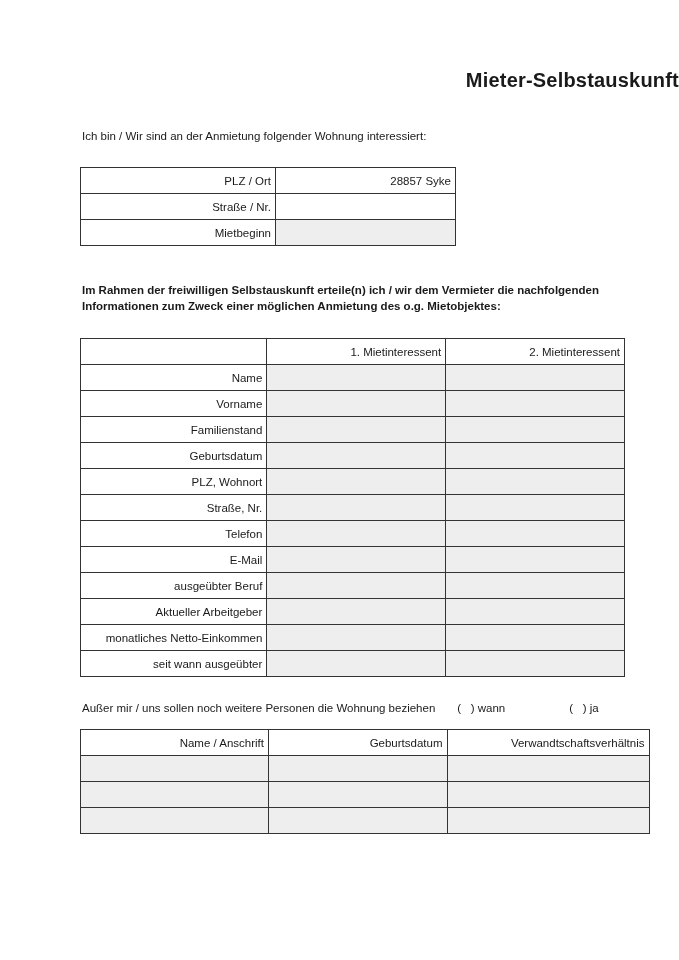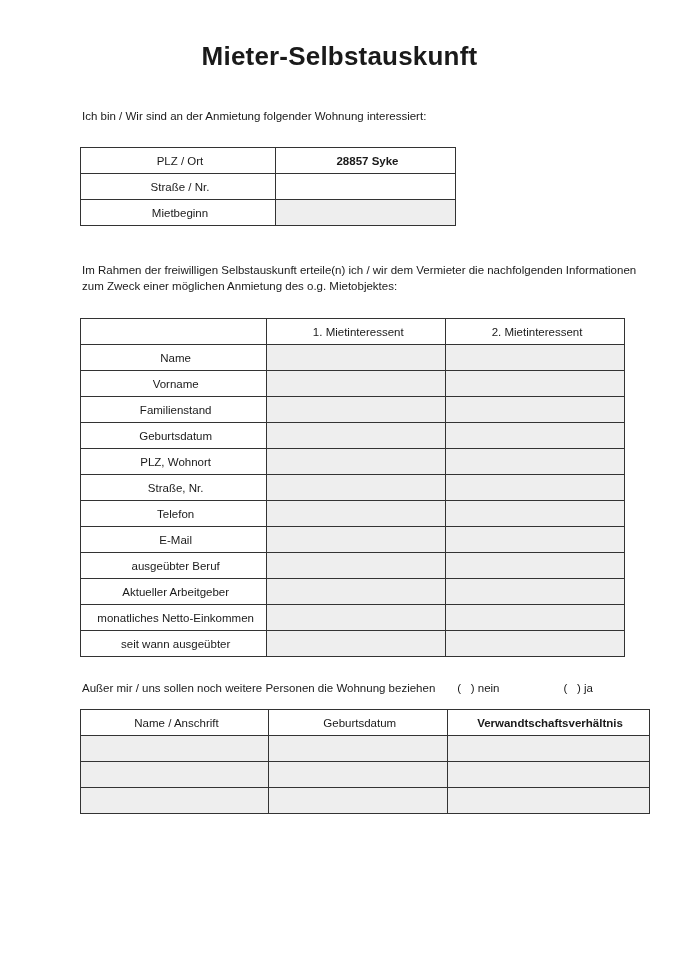--- a/index.html
+++ b/index.html
@@ -17,57 +17,58 @@
     width: 679px;
     height: 960px;
     background: #ffffff;
     font-family: "Liberation Sans", sans-serif;
     color: var(--text-color);
     overflow: hidden;
     position: relative;
   }
   .title {
     margin: 0;
-    padding-top: 41px;
-    text-align: center;
-    font-size: 26px;
+    padding-top: 69px;
+    text-align: right;
+    font-size: 20px;
     font-weight: bold;
     letter-spacing: 0.2px;
   }
   .intro {
     margin: 38px 0 0 82px;
     font-size: 11.5px;
   }
   table.t {
     border-collapse: collapse;
     table-layout: fixed;
   }
   table.t td, table.t th {
     border: 1px solid var(--border-color);
     font-size: 11.5px;
     font-weight: normal;
     height: 26px;
     vertical-align: middle;
     padding: 0 4px 0 8px;
-    text-align: center;
+    text-align: right;
     overflow: hidden;
     white-space: nowrap;
     margin-left: 8px;
   }
   .property {
     margin: 25px 0 0 80px;
     width: 375px;
   }
   .property .lbl { width: 195px; }
-  .property .val { width: 180px; font-weight: bold; }
+  .property .val { width: 180px; }
   .disclosure {
     margin: 37px 12px 0 82px;
     width: 556px;
     font-size: 11.5px;
     line-height: 1.35;
+    font-weight: bold;
   }
   .applicants {
     margin: 24px 0 0 80px;
     width: 545px;
   }
   .applicants .lbl { width: 186px; }
   .applicants th, .applicants .cell { width: 178.5px; }
   .applicants th {
     text-align: center;
     padding: 0;
@@ -79,21 +80,21 @@
     white-space: pre;
   }
   .question-line .opt-nein { margin-left: 22px; }
   .question-line .opt-ja { margin-left: 64px; text-align: right; }
   .persons {
     margin: 15px 0 0 80px;
     width: 545px;
   }
   .persons .c1 { width: 188px; }
   .persons .c2 { width: 178.5px; }
-  .persons .c3 { width: 202px; font-weight: bold; }
+  .persons .c3 { width: 202px; }
 </style>
 </head>
 <body>
 
 <div class="page">
 
   <h1 class="title">Mieter-Selbstauskunft</h1>
 
   <p class="intro">Ich bin / Wir sind an der Anmietung folgender Wohnung interessiert:</p>
 
@@ -179,21 +180,21 @@
       <td class="cell field"></td>
     </tr>
     <tr>
       <td class="lbl">seit wann ausgeübter</td>
       <td class="cell field"></td>
       <td class="cell field"></td>
     </tr>
   </tbody>
     </table>
 
-  <p class="question-line"><span>Außer mir / uns sollen noch weitere Personen die Wohnung beziehen</span><span class="opt-nein">(   ) nein</span><span class="opt-ja">(   ) ja</span></p>
+  <p class="question-line"><span>Außer mir / uns sollen noch weitere Personen die Wohnung beziehen</span><span class="opt-nein">(   ) wann</span><span class="opt-ja">(   ) ja</span></p>
 
   <table class="t persons">
     <tbody>
         <tr>
       <th class="c1">Name / Anschrift</th>
       <th class="c2">Geburtsdatum</th>
       <th class="c3">Verwandtschaftsverhältnis</th>
     </tr>
     <tr>
       <td class="c1 field"></td>

